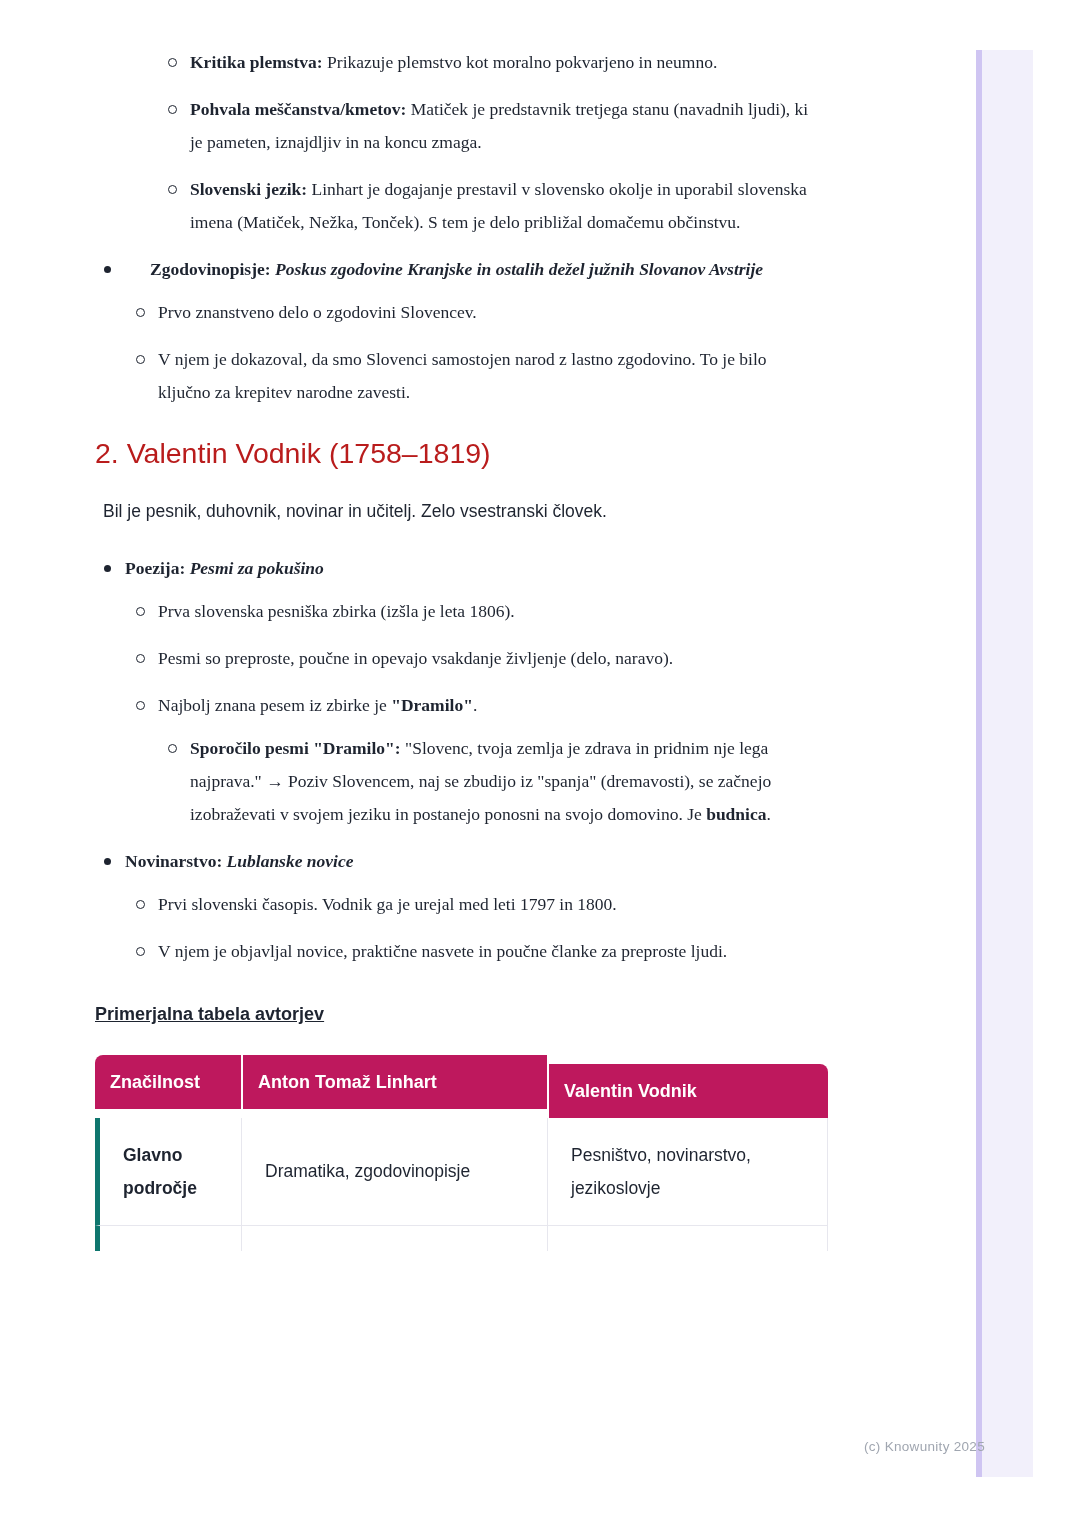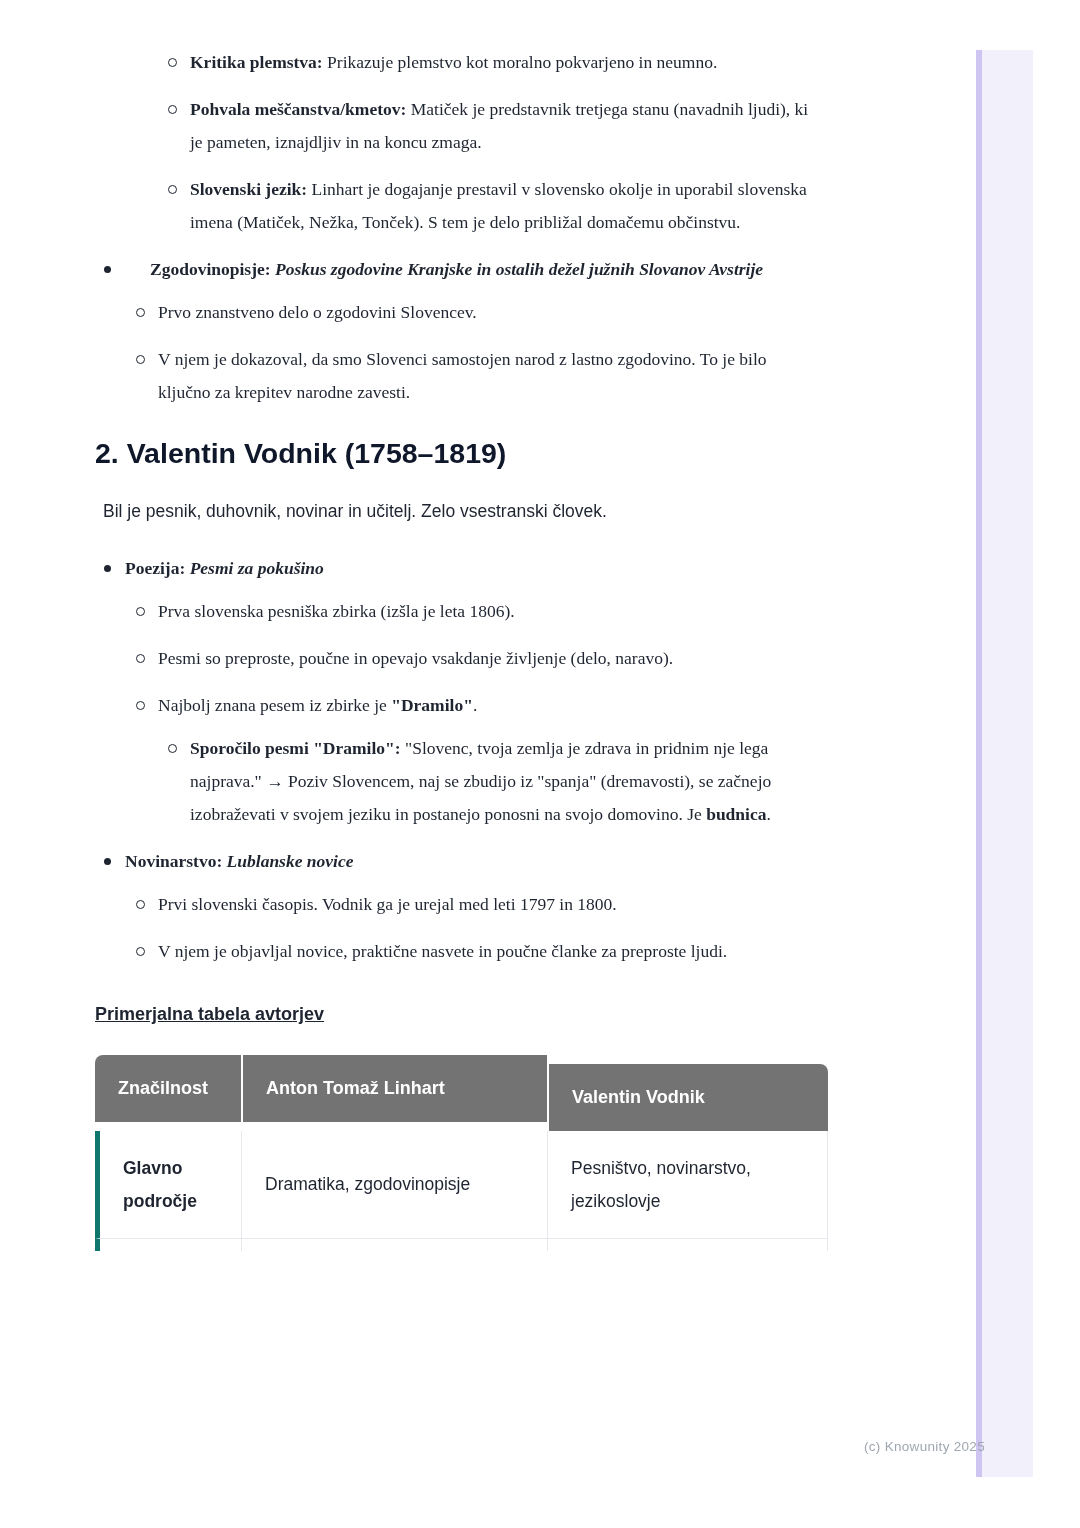--- a/index.html
+++ b/index.html
@@ -17,29 +17,29 @@
   .nest2{margin-left:-30px;margin-top:10px;}
   .nest3{margin-left:-63px;margin-top:10px;}
   .marker{position:absolute;border-radius:50%;box-sizing:border-box;}
   .disc{left:9px;top:13px;width:7px;height:7px;background:#1E2430;}
   .ring{top:12px;width:9px;height:9px;border:1.8px solid #1E2430;background:#fff;}
   .l2 > .ring{left:41px;}
   .l3 > .ring{left:73px;}
   .b{font-weight:bold;}
   .bi{font-weight:bold;font-style:italic;}
   .justify{text-align:justify;margin-left:25px;}
-  .h2{color:#0f172a;font-size:28.5px;line-height:36px;font-weight:bold;margin:26px 0 0 0;}
+  .h2{color:#b91c1c;font-size:28.5px;line-height:36px;font-weight:normal;margin:26px 0 0 0;}
   .intro{margin:24px 0 0 8px;}
   .mt24{margin-top:24px;}
   .tbl-title{font-weight:bold;font-size:18px;margin:30px 0 0 0;text-decoration:underline;}
   .tbl-clip{margin-top:24px;width:733px;height:196px;overflow:hidden;}
   .tbl{display:grid;grid-template-columns:146px 306px 281px;}
   .hcell{
-    background:#737373;color:#ffffff;font-weight:bold;font-size:18px;
-    height:67px;display:flex;align-items:center;padding:0 23px;box-sizing:border-box;
+    background:#be185d;color:#ffffff;font-weight:bold;font-size:18px;
+    height:54px;display:flex;align-items:center;padding:0 15px;box-sizing:border-box;
   }
   .hcell.hsep{border-left:2px solid #ffffff;}
   .hcell.first{border-top-left-radius:8px;}
   .hcell.last{border-top-right-radius:8px;margin-top:9px;}
   .cell{
     background:#ffffff;border-bottom:1px solid #E7E7EE;padding:16px 23px;
     display:flex;align-items:center;min-height:108px;box-sizing:border-box;line-height:33px;
   }
   .cell.sep{border-left:1px solid #E7E7EE;}
   .cell.edge-l{border-left:5px solid #0f766e;}

